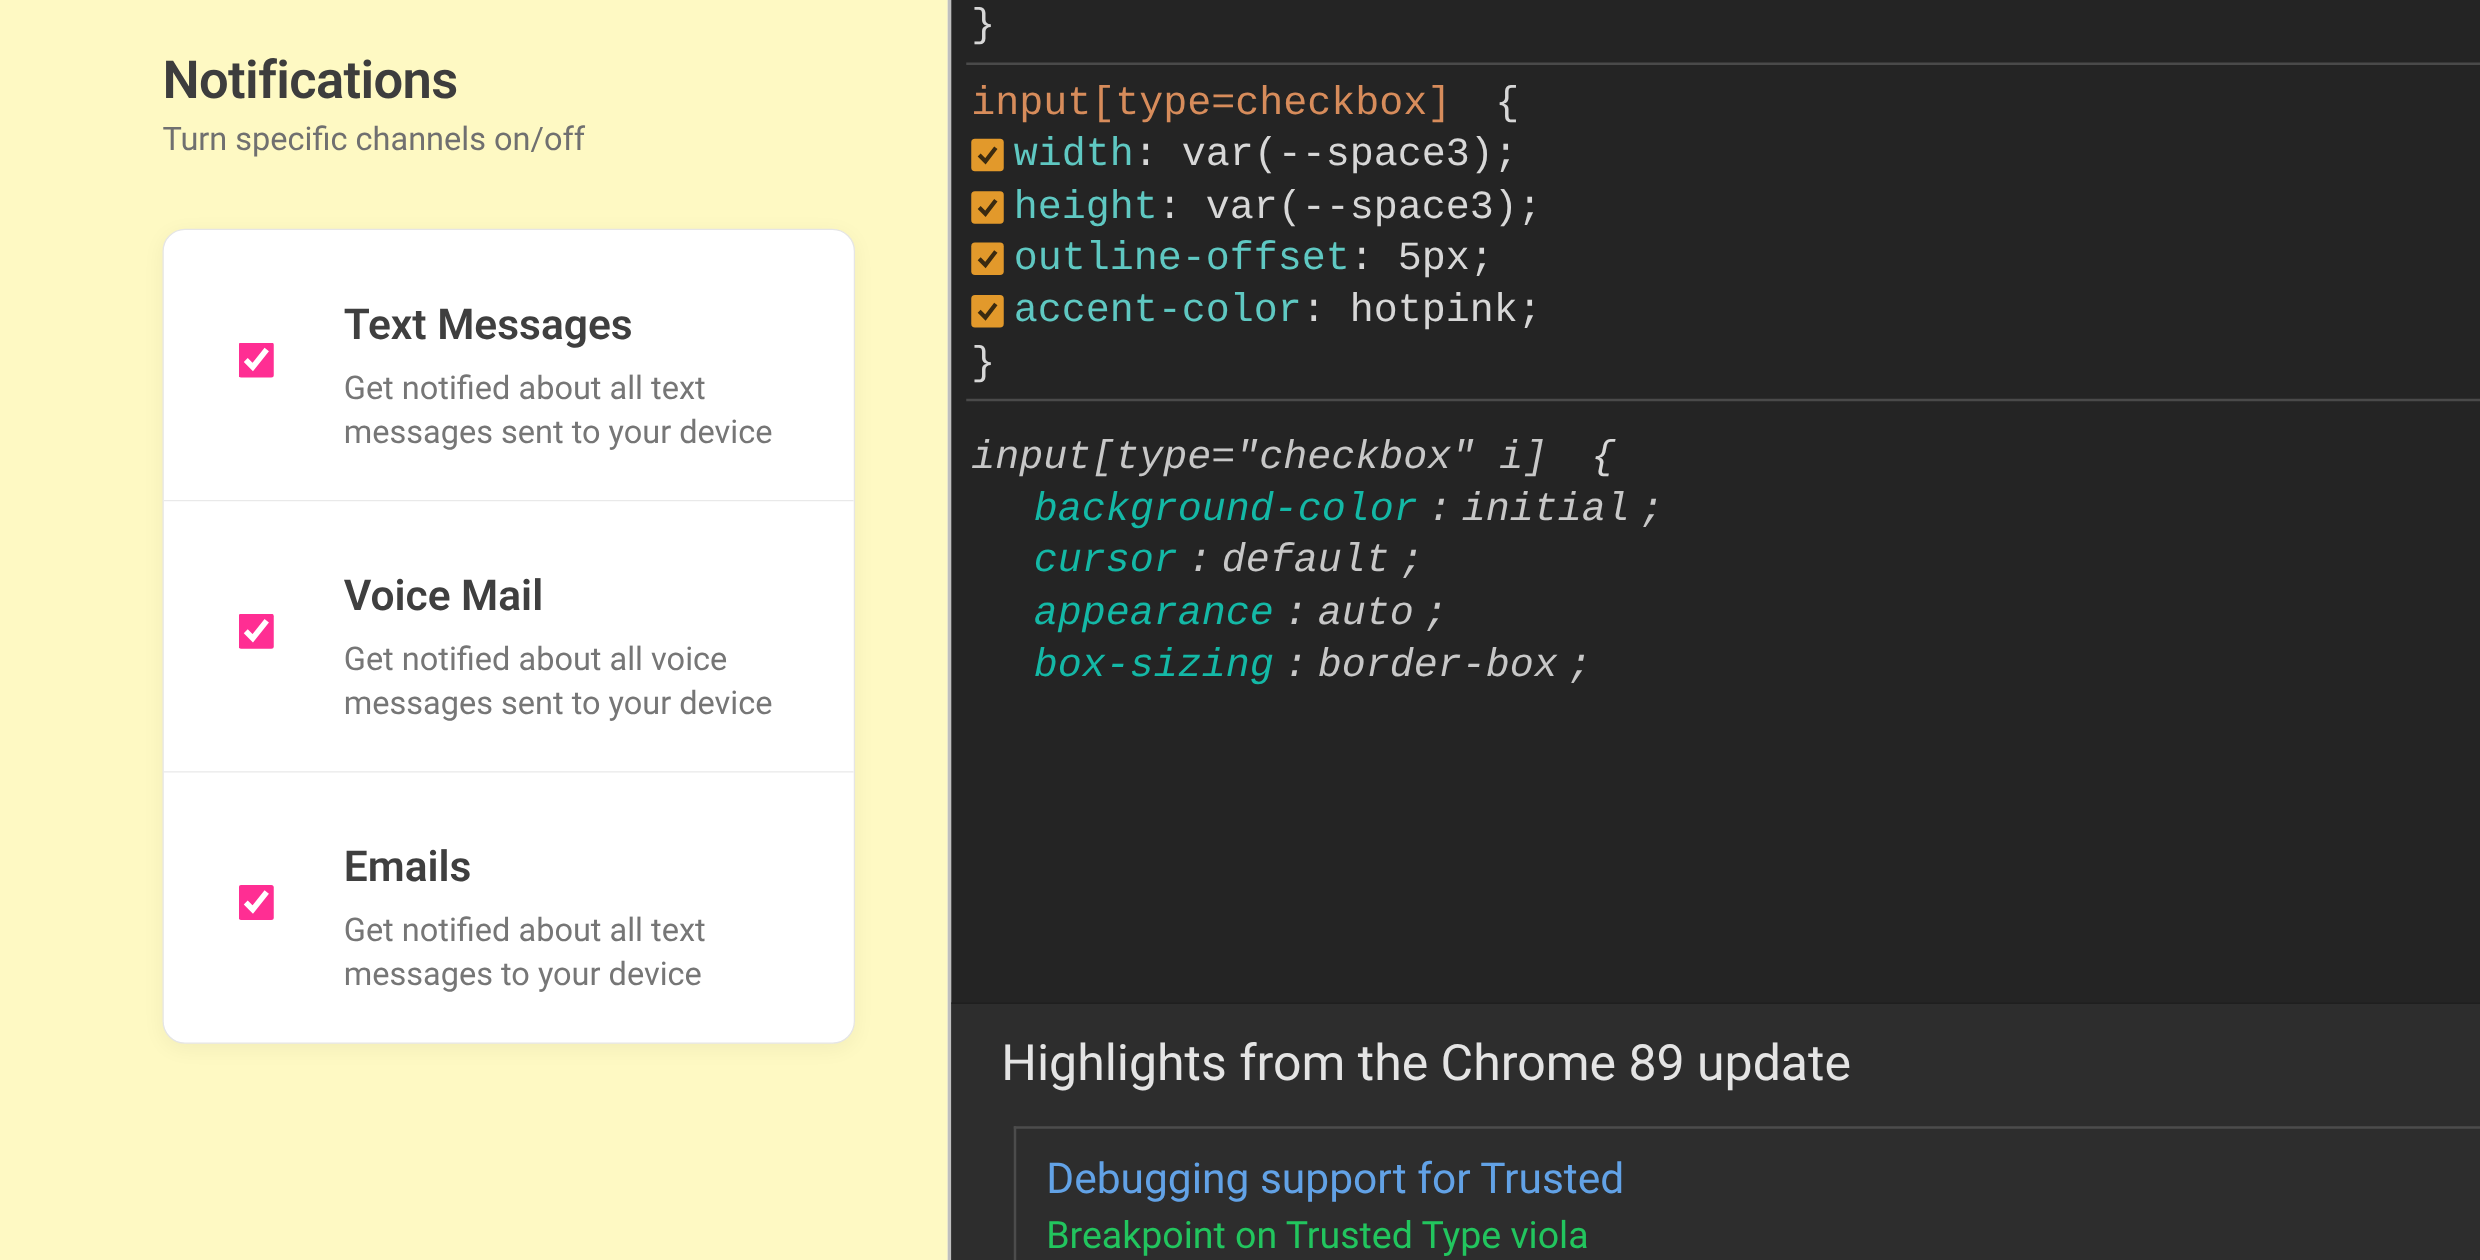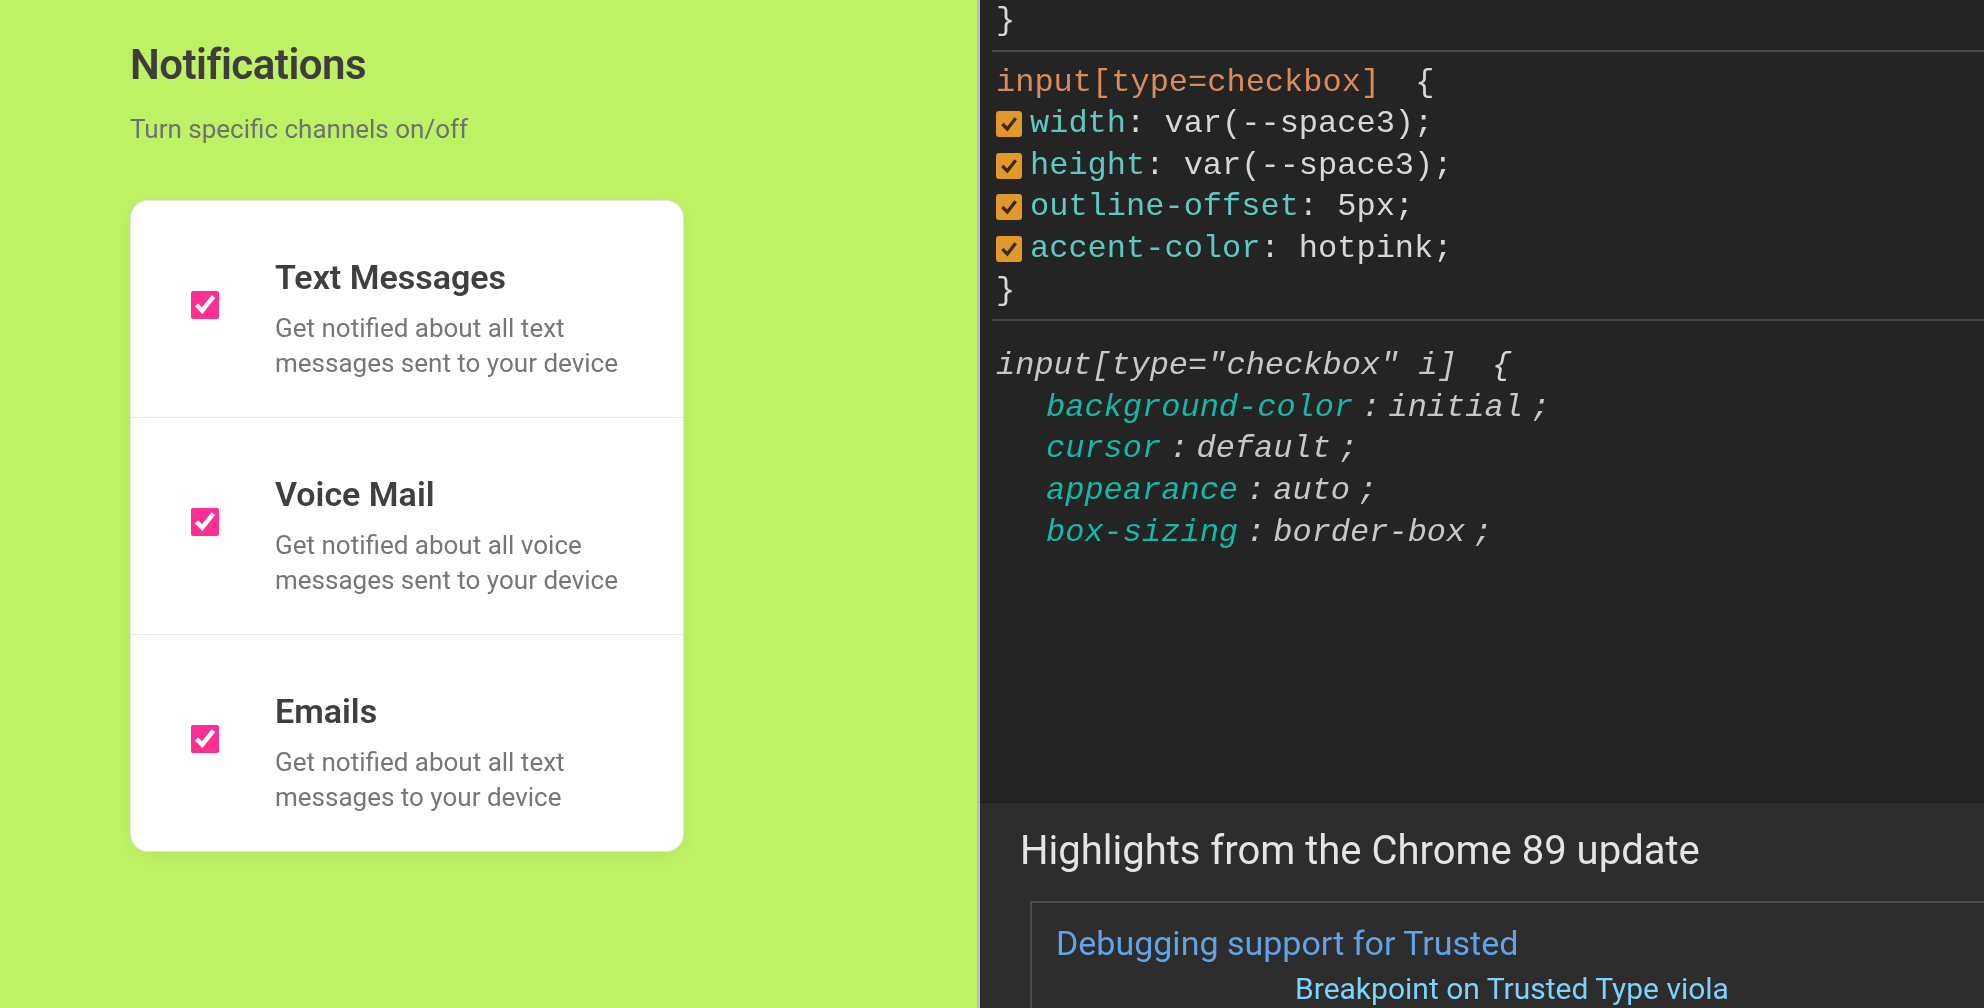--- a/index.html
+++ b/index.html
@@ -10,34 +10,34 @@
       overflow: hidden;
     }
     .viewport {
       width: 1984px;
       height: 1008px;
       position: relative;
       display: flex;
     }
     
     .app-panel {
-      width: 977px;
+      width: 758px;
       height: 100%;
-      background: #bef264;
+      background: #fef9c3;
       position: relative;
       padding: 40px 0 0 130px;
     }
     .page-title {
       font-size: 42px;
       font-weight: 600;
       color: #3d3d3d;
       letter-spacing: -0.5px;
     }
     .page-subtitle {
-      margin-top: 25px;
+      margin-top: 8px;
       font-size: 26px;
       color: #707070;
       font-weight: 400;
     }
     .card {
       margin-top: 56px;
       width: 554px;
       background: #ffffff;
       border: 1px solid #e5e5e5;
       border-radius: 18px;
@@ -178,24 +178,23 @@
       border-right: none;
       padding: 18px 16px 0 24px;
     }
     .drawer-card-title {
       color: #62a2e6;
       font-size: 34px;
       white-space: nowrap;
     }
     .drawer-card-sub {
       margin-top: 4px;
-      color: #7dd3fc;
+      color: #22c55e;
       font-size: 30px;
       white-space: nowrap;
-      text-align: center;
     }
   </style>
 </head>
 <body>
 
 <div class="viewport">
 
   <section class="app-panel">
     <h1 class="page-title">Notifications</h1>
     <div class="page-subtitle">Turn specific channels on/off</div>

